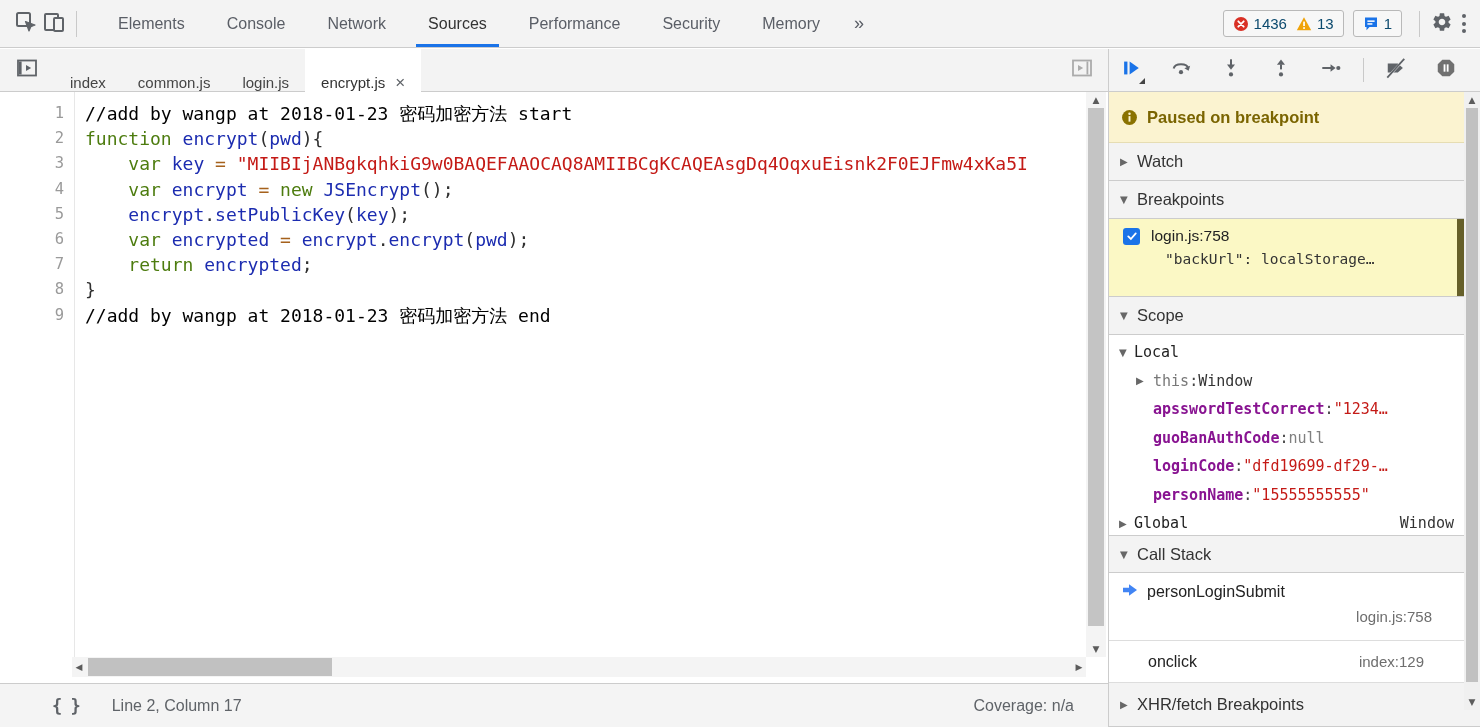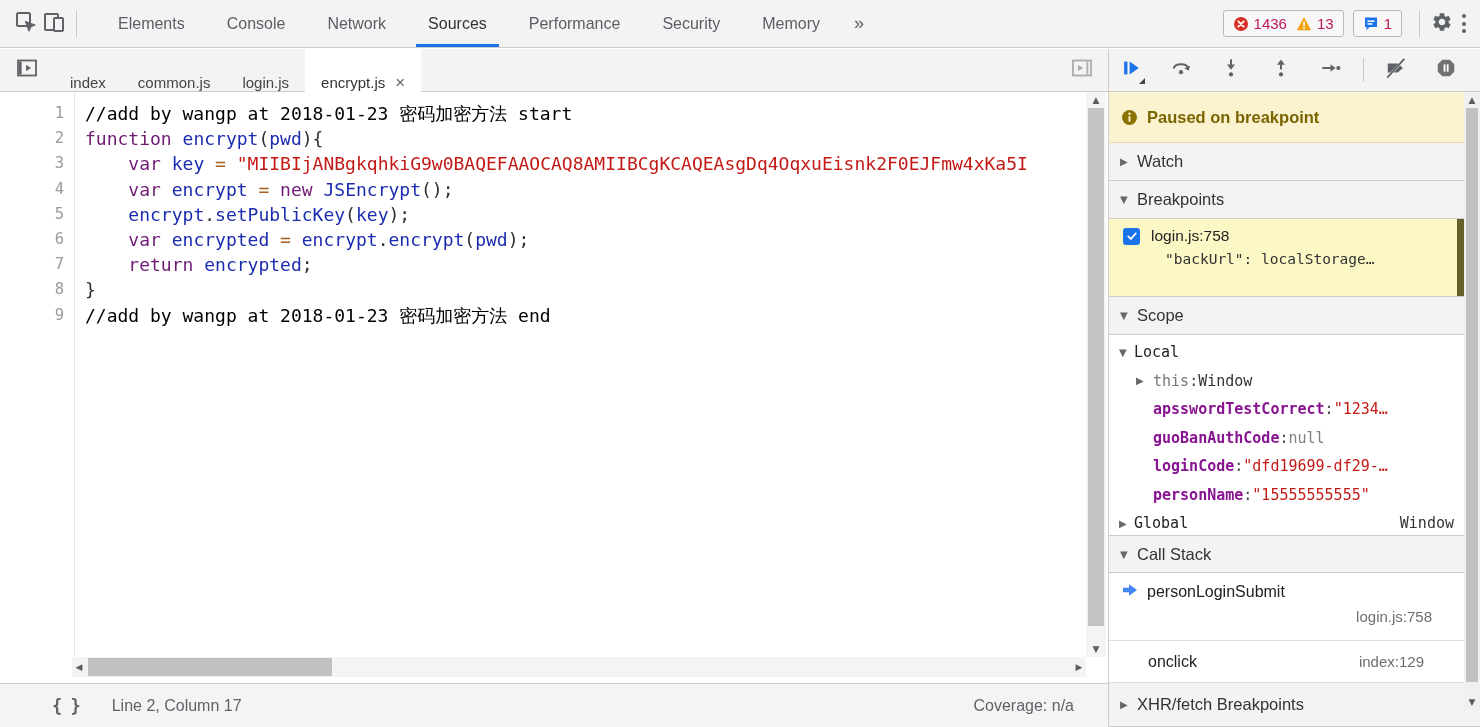--- a/index.html
+++ b/index.html
@@ -12,21 +12,21 @@
     border-bottom:1px solid #ccc;display:flex;align-items:center;box-sizing:border-box;}
   .tb-btn{width:28px;height:28px;display:flex;align-items:center;justify-content:center;flex:none;}
   .inspect-btn{margin-left:12px;}
   .panel-tabs{display:flex;height:100%;margin-left:12px;}
   .ptab{padding:0 21px;display:flex;align-items:center;font-size:16px;color:#5a5e66;position:relative;}
   .ptab.active{color:#333;}
   .ptab.active::after{content:"";position:absolute;left:9px;right:9px;bottom:0;height:3px;background:#1a73e8;}
   .chevrons{font-size:18px;color:#5a5e66;padding:0 13px;}
   .tb-spacer{flex:1;}
   .badge-box{display:flex;align-items:center;gap:5px;border:1px solid #b9b9b9;border-radius:3px;
-    padding:4px 9px;margin-right:9px;font-size:15px;color:#be185d;background:#f7f7f7;}
+    padding:4px 9px;margin-right:9px;font-size:15px;color:#0c4a6e;background:#f7f7f7;}
   .kebab{display:flex;flex-direction:column;align-items:center;margin:0 14px 0 6px;}
   .kebab i{width:4px;height:4px;border-radius:50%;background:#5f6368;display:block;margin:1.6px 0;}
 
   
   .file-tab-bar{position:absolute;top:49px;left:0;width:1108px;height:43px;background:#f3f3f3;
     border-bottom:1px solid #ccc;display:flex;align-items:center;box-sizing:border-box;}
   .nav-toggle{margin:0 13px;}
   .ftab{height:100%;display:flex;align-items:center;padding:12px 16px;font-size:15px;color:#454545;position:relative;}
   .ftab.active{background:#fff;color:#333;}
   .ftab.active::after{content:"";position:absolute;left:0;right:0;bottom:0;height:2px;background:#1a73e8;}
@@ -37,21 +37,21 @@
   
   .editor{position:absolute;top:92px;left:0;width:1108px;height:566px;background:#fff;overflow:hidden;}
   .gutter{position:absolute;left:0;top:0;bottom:0;width:75px;border-right:1px solid #e7e7e7;
     padding-top:9px;box-sizing:border-box;background:#fff;}
   .gut-line{height:25.2px;line-height:25.2px;text-align:right;padding-right:10px;
     font-family:"DejaVu Sans Mono",monospace;font-size:15.5px;color:#9a9a9a;}
   .code{position:absolute;left:76px;top:0;right:20px;bottom:0;padding:9px 0 0 9px;overflow:hidden;
     font-family:"DejaVu Sans Mono",monospace;font-size:18px;white-space:pre;}
   .code-line{height:25.2px;line-height:25.2px;}
   .tok-comment{color:#000000;}
-  .tok-keyword{color:#701a75;}
+  .tok-keyword{color:#4d7c0f;}
   .tok-var{color:#1c2cb0;}
   .tok-string{color:#c41a16;}
   .tok-op{color:#a5611c;}
   .tok-plain{color:#303030;}
 
   
   .scroll-arrow{font-family:"DejaVu Sans",sans-serif;font-size:9px;color:#5c5c5c;text-align:center;line-height:16px;height:16px;}
   .v-scroll{position:absolute;left:1086px;top:92px;width:20px;height:565px;background:#f4f4f4;}
   .v-scroll .thumb{position:absolute;left:2px;right:2px;top:16px;height:518px;background:#c4c4c4;}
   .v-scroll .down{position:absolute;bottom:0;left:0;right:0;}

